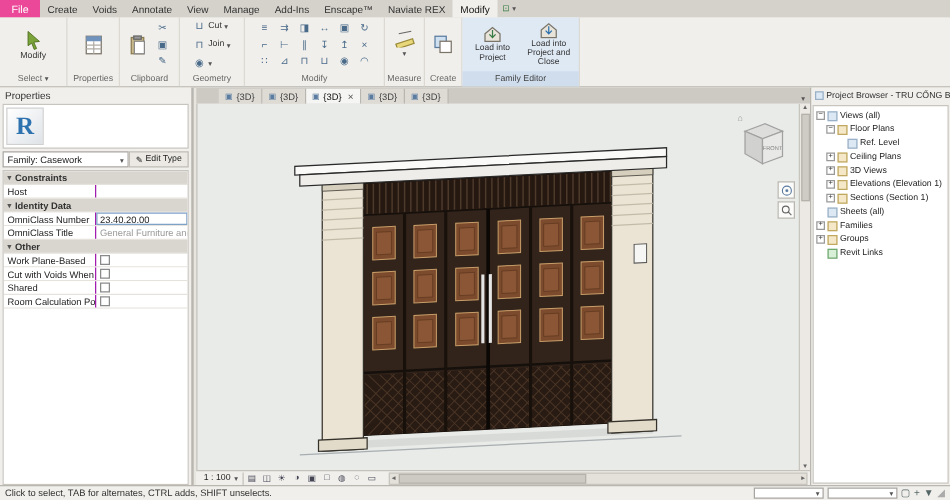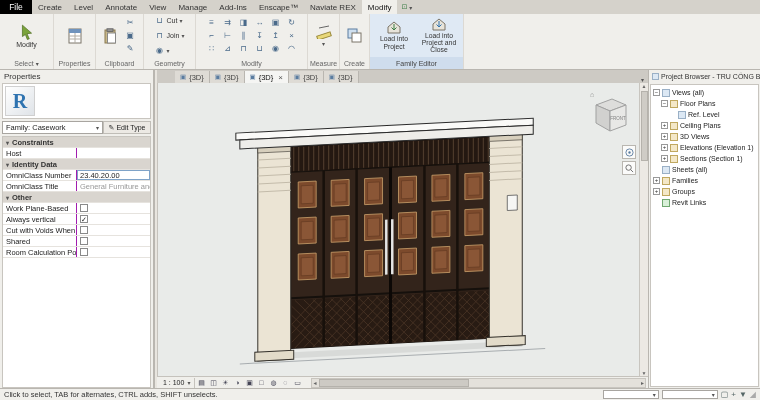--- a/index.html
+++ b/index.html
@@ -1,21 +1,21 @@
 <!DOCTYPE html>
 <html><head>
 <meta charset="utf-8">
 <style>
 *{box-sizing:border-box;margin:0;padding:0}
 html,body{width:760px;height:400px;overflow:hidden}
 body{font-family:"Liberation Sans",sans-serif;font-size:9px;color:#222;background:#e8e5df;position:relative}
 
 
 .tabbar{position:absolute;top:0;left:0;width:760px;height:14px;background:#d5d2cb;display:flex;align-items:stretch}
-.file-btn{width:32px;background:#000000;color:#fff;font-size:8.5px;display:flex;align-items:center;justify-content:center;cursor:default}
+.file-btn{width:32px;background:#ec4899;color:#fff;font-size:8.5px;display:flex;align-items:center;justify-content:center;cursor:default}
 .rtab{padding:0 6px;display:flex;align-items:center;font-size:8px;color:#333;white-space:nowrap}
 .rtab.active{background:#f0efeb;color:#111}
 .tab-extra{display:flex;align-items:center;font-size:7px;color:#3a7d44;padding:0 4px;gap:2px}
 
 
 .ribbon{position:absolute;top:14px;left:0;width:760px;height:56px;background:#f0efeb;border-bottom:1px solid #b9b6b0;display:flex}
 .rpanel{display:flex;flex-direction:column;border-right:1px solid #dcd9d3}
 .rp-content{height:43px;display:flex;align-items:center;justify-content:center;gap:3px;padding:1px 3px}
 .rp-label{height:12px;display:flex;align-items:center;justify-content:center;font-size:7px;color:#666;gap:2px;white-space:nowrap}
 .fe{background:#dfe9f4}
@@ -89,21 +89,21 @@
 .sb-ico{font-size:8px;color:#566}
 .grip{color:#aaa;font-size:8px}
 </style>
 </head>
 <body>
 
 <div class="tabbar">
   <div class="file-btn">File</div>
   <div id="ribbon-tabs" style="display:flex">
       <div class="rtab">Create</div>
-      <div class="rtab">Level</div>
+      <div class="rtab">Voids</div>
       <div class="rtab">Annotate</div>
       <div class="rtab">View</div>
       <div class="rtab">Manage</div>
       <div class="rtab">Add-Ins</div>
       <div class="rtab">Enscape™</div>
       <div class="rtab">Naviate REX</div>
       <div class="rtab active">Modify</div>
     </div>
   <div class="tab-extra">⊡ <span class="arrow">▾</span></div>
 </div>
@@ -290,26 +290,20 @@
           <span class="pvalue muted">General Furniture and Spec...</span>
         </div>
         <div class="prow section">
           <span class="sec-arrow">▾</span>
           <span>Other</span>
         </div>
         <div class="prow check">
           <span class="plabel">Work Plane-Based</span>
           <span class="pvalue">
             <span class="cb"></span>
-          </span>
-        </div>
-        <div class="prow check">
-          <span class="plabel">Always vertical</span>
-          <span class="pvalue">
-            <span class="cb on">✓</span>
           </span>
         </div>
         <div class="prow check">
           <span class="plabel">Cut with Voids When Load...</span>
           <span class="pvalue">
             <span class="cb"></span>
           </span>
         </div>
         <div class="prow check">
           <span class="plabel">Shared</span>

